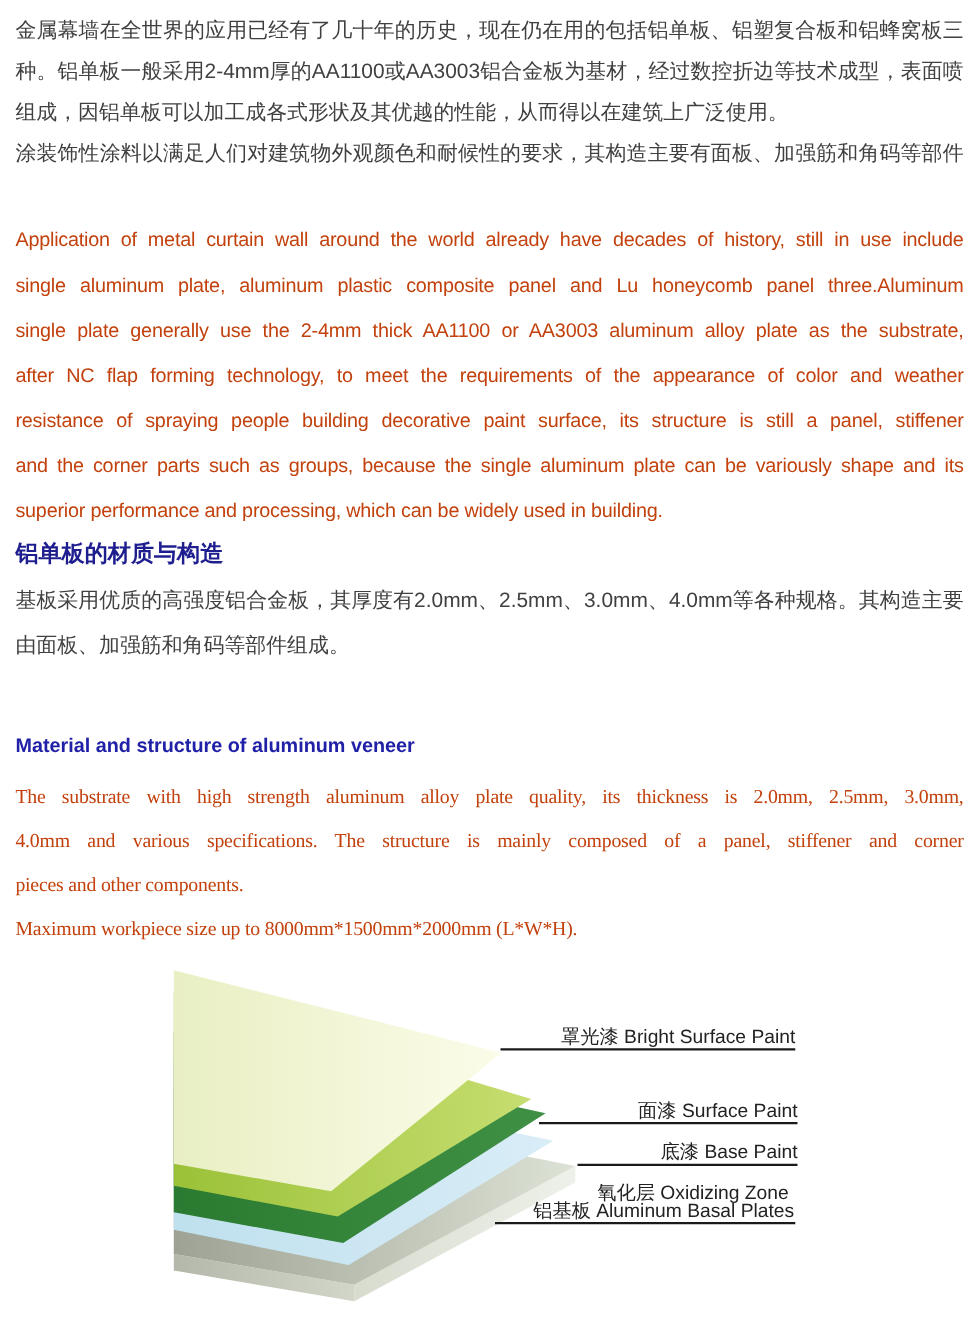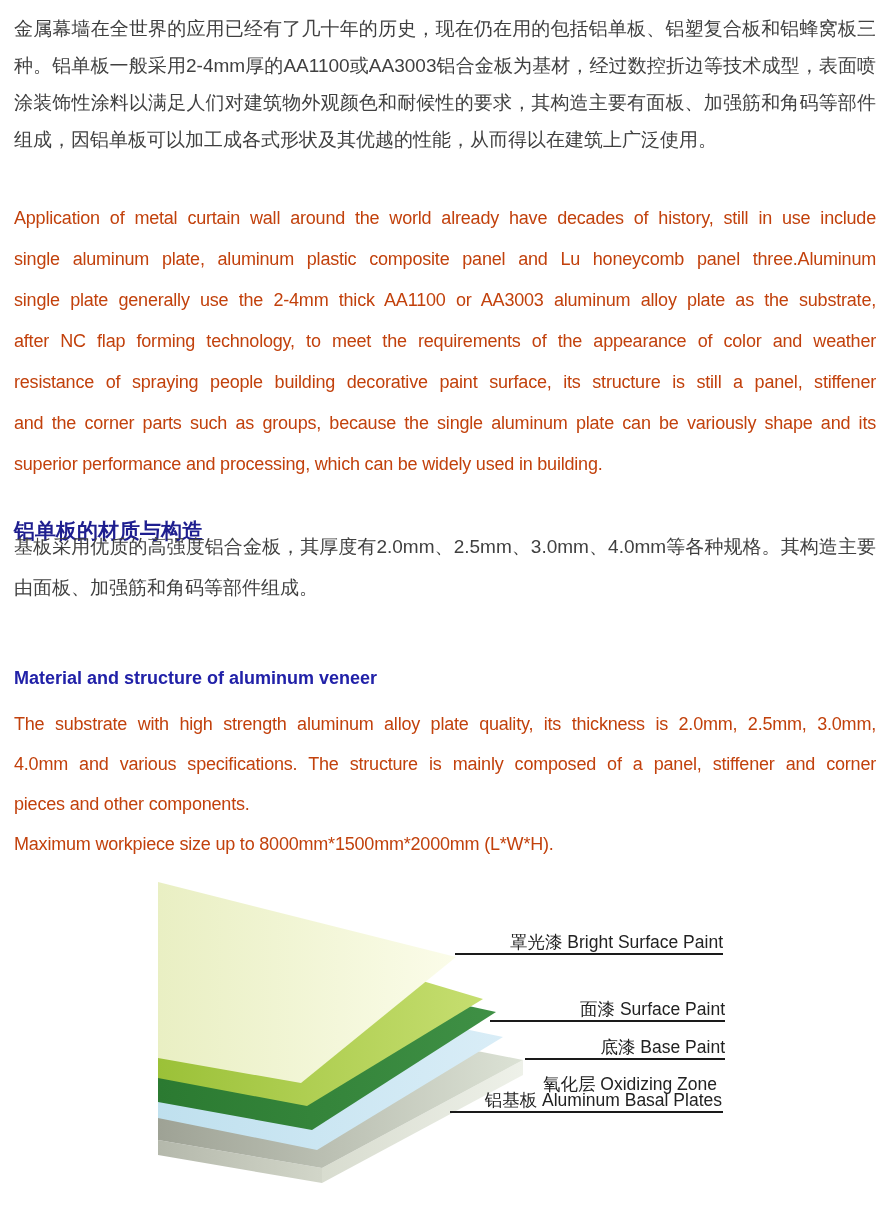--- a/index.html
+++ b/index.html
@@ -5,50 +5,50 @@
   html,body{margin:0;padding:0;background:#ffffff;}
   .page{position:relative;width:890px;height:1217px;background:#ffffff;overflow:hidden;
         font-family:"Liberation Sans","DejaVu Sans",sans-serif;}
   .block{position:absolute;left:14px;width:862px;}
   .zh-line{font-size:19px;line-height:37px;height:37px;color:#404040;
            text-align:justify;text-align-last:justify;white-space:nowrap;}
   .zh-line.last{text-align:left;text-align-last:left;}
   .en-line{font-size:18px;letter-spacing:-0.2px;line-height:41px;height:41px;color:#c2410c;
            text-align:justify;text-align-last:justify;white-space:nowrap;}
   .en-line.last{text-align:right;text-align-last:left;}
-  .en-line2{line-height:40px;height:40px;}
+  .en-line2{line-height:40px;height:40px;font-family:Liberation Serif, serif;}
   .zh-line2{line-height:41px;height:41px;}
   .h-zh{position:absolute;left:14px;font-size:21px;font-weight:bold;color:#1e1e8f;}
   .h-en{position:absolute;left:14px;font-size:18px;font-weight:bold;color:#2121a8;}
   .diagram{position:absolute;left:0;top:0;width:890px;height:1217px;}
   svg text{font-family:"Liberation Sans","DejaVu Sans",sans-serif;font-size:17.5px;fill:#222222;}
 </style>
 </head>
 <body>
 
 <div class="page">
 
   <div class="block" style="top:10px">
     <div class="zh-line">金属幕墙在全世界的应用已经有了几十年的历史，现在仍在用的包括铝单板、铝塑复合板和铝蜂窝板三</div>
     <div class="zh-line">种。铝单板一般采用2-4mm厚的AA1100或AA3003铝合金板为基材，经过数控折边等技术成型，表面喷</div>
+    <div class="zh-line last">组成，因铝单板可以加工成各式形状及其优越的性能，从而得以在建筑上广泛使用。</div>
     <div class="zh-line">涂装饰性涂料以满足人们对建筑物外观颜色和耐候性的要求，其构造主要有面板、加强筋和角码等部件</div>
-    <div class="zh-line last">组成，因铝单板可以加工成各式形状及其优越的性能，从而得以在建筑上广泛使用。</div>
   </div>
 
   <div class="block" style="top:198px">
     <div class="en-line">Application of metal curtain wall around the world already have decades of history, still in use include</div>
     <div class="en-line">single aluminum plate, aluminum plastic composite panel and Lu honeycomb panel three.Aluminum</div>
     <div class="en-line">single plate generally use the 2-4mm thick AA1100 or AA3003 aluminum alloy plate as the substrate,</div>
     <div class="en-line">after NC flap forming technology, to meet the requirements of the appearance of color and weather</div>
     <div class="en-line">resistance of spraying people building decorative paint surface, its structure is still a panel, stiffener</div>
     <div class="en-line">and the corner parts such as groups, because the single aluminum plate can be variously shape and its</div>
     <div class="en-line last">superior performance and processing, which can be widely used in building.</div>
   </div>
 
-  <div class="h-zh" style="top:517px">铝单板的材质与构造</div>
+  <div class="h-zh" style="top:489px">铝单板的材质与构造</div>
 
   <div class="block" style="top:526px">
     <div class="zh-line zh-line2">基板采用优质的高强度铝合金板，其厚度有2.0mm、2.5mm、3.0mm、4.0mm等各种规格。其构造主要</div>
     <div class="zh-line zh-line2 last">由面板、加强筋和角码等部件组成。</div>
   </div>
 
   <div class="h-en" style="top:668px">Material and structure of aluminum veneer</div>
 
   <div class="block" style="top:704px">
     <div class="en-line en-line2">The substrate with high strength aluminum alloy plate quality, its thickness is 2.0mm, 2.5mm, 3.0mm,</div>

